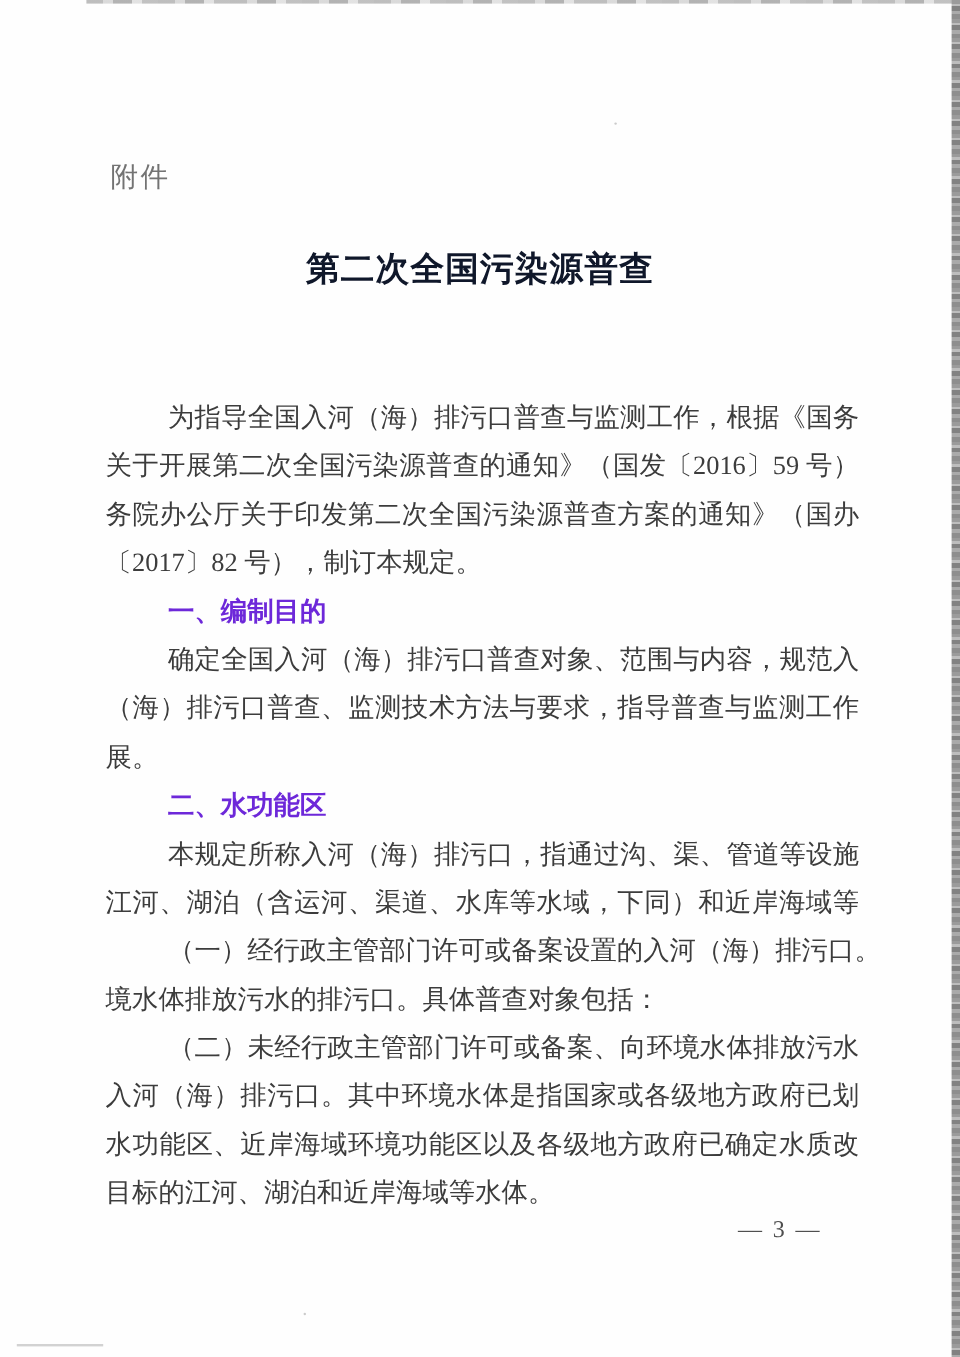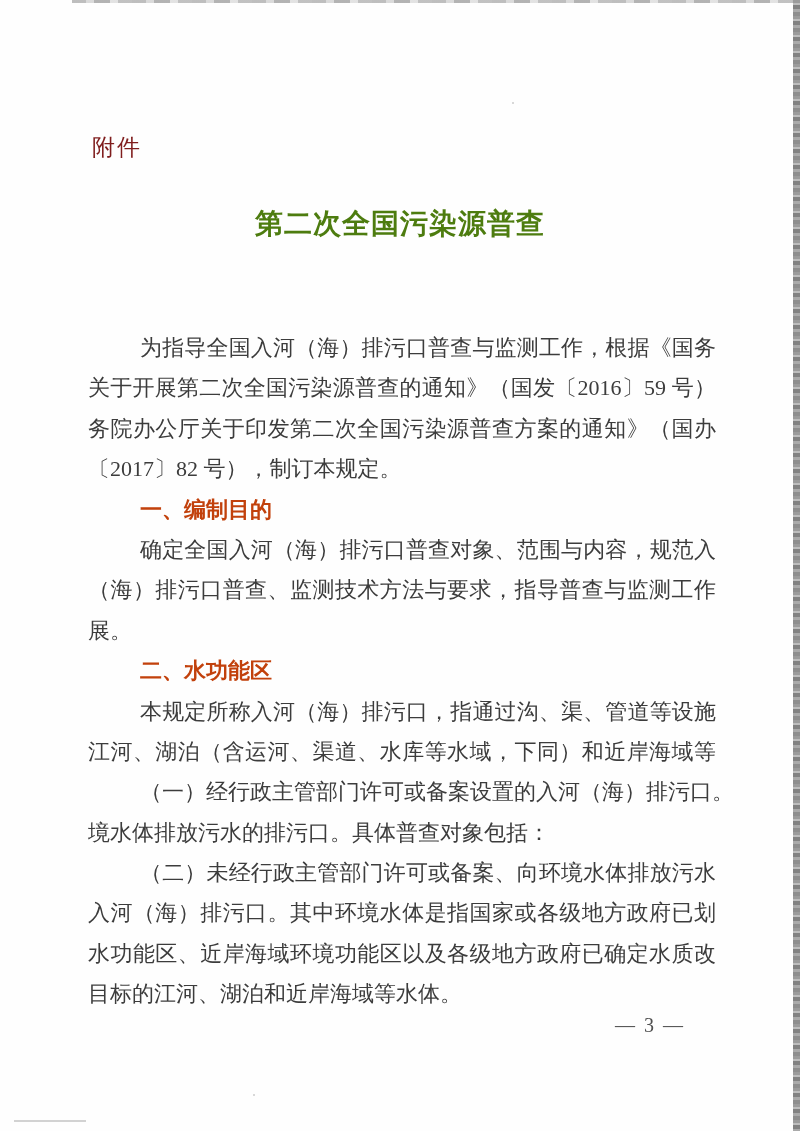--- a/index.html
+++ b/index.html
@@ -11,31 +11,31 @@
     overflow: hidden;
     font-family: "Liberation Serif", serif;
     color: #383838;
   }
   .attachment {
     position: absolute;
     left: 92px;
     top: 132px;
     font-size: 23px;
     letter-spacing: 2px;
-    color: #7f1d1d;
+    color: #737373;
   }
   .title-block {
     position: absolute;
     left: 0;
     top: 201px;
     width: 800px;
     text-align: center;
     font-family: "Liberation Sans", sans-serif;
     font-weight: bold;
-    color: #4d7c0f;
+    color: #0f172a;
   }
   .title-line1 {
     font-size: 28px;
     line-height: 45px;
     letter-spacing: 1px;
   }
   .title-line2 {
     font-size: 27px;
     line-height: 44px;
     letter-spacing: 0px;
@@ -57,21 +57,21 @@
     white-space: normal;
     text-align: justify;
     text-align-last: justify;
     overflow: hidden;
   }
   .ln.indent { padding-left: 52px; }
   .ln.indent.fill { padding-left: 0; text-indent: 52px; }
   .ln.bold {
     font-family: "Liberation Sans", sans-serif;
     font-weight: bold;
-    color: #c2410c;
+    color: #6d28d9;
   }
   .page-number {
     position: absolute;
     left: 595px;
     top: 1014px;
     width: 110px;
     text-align: center;
     font-size: 20px;
     color: #4f4f4f;
     letter-spacing: 2px;

